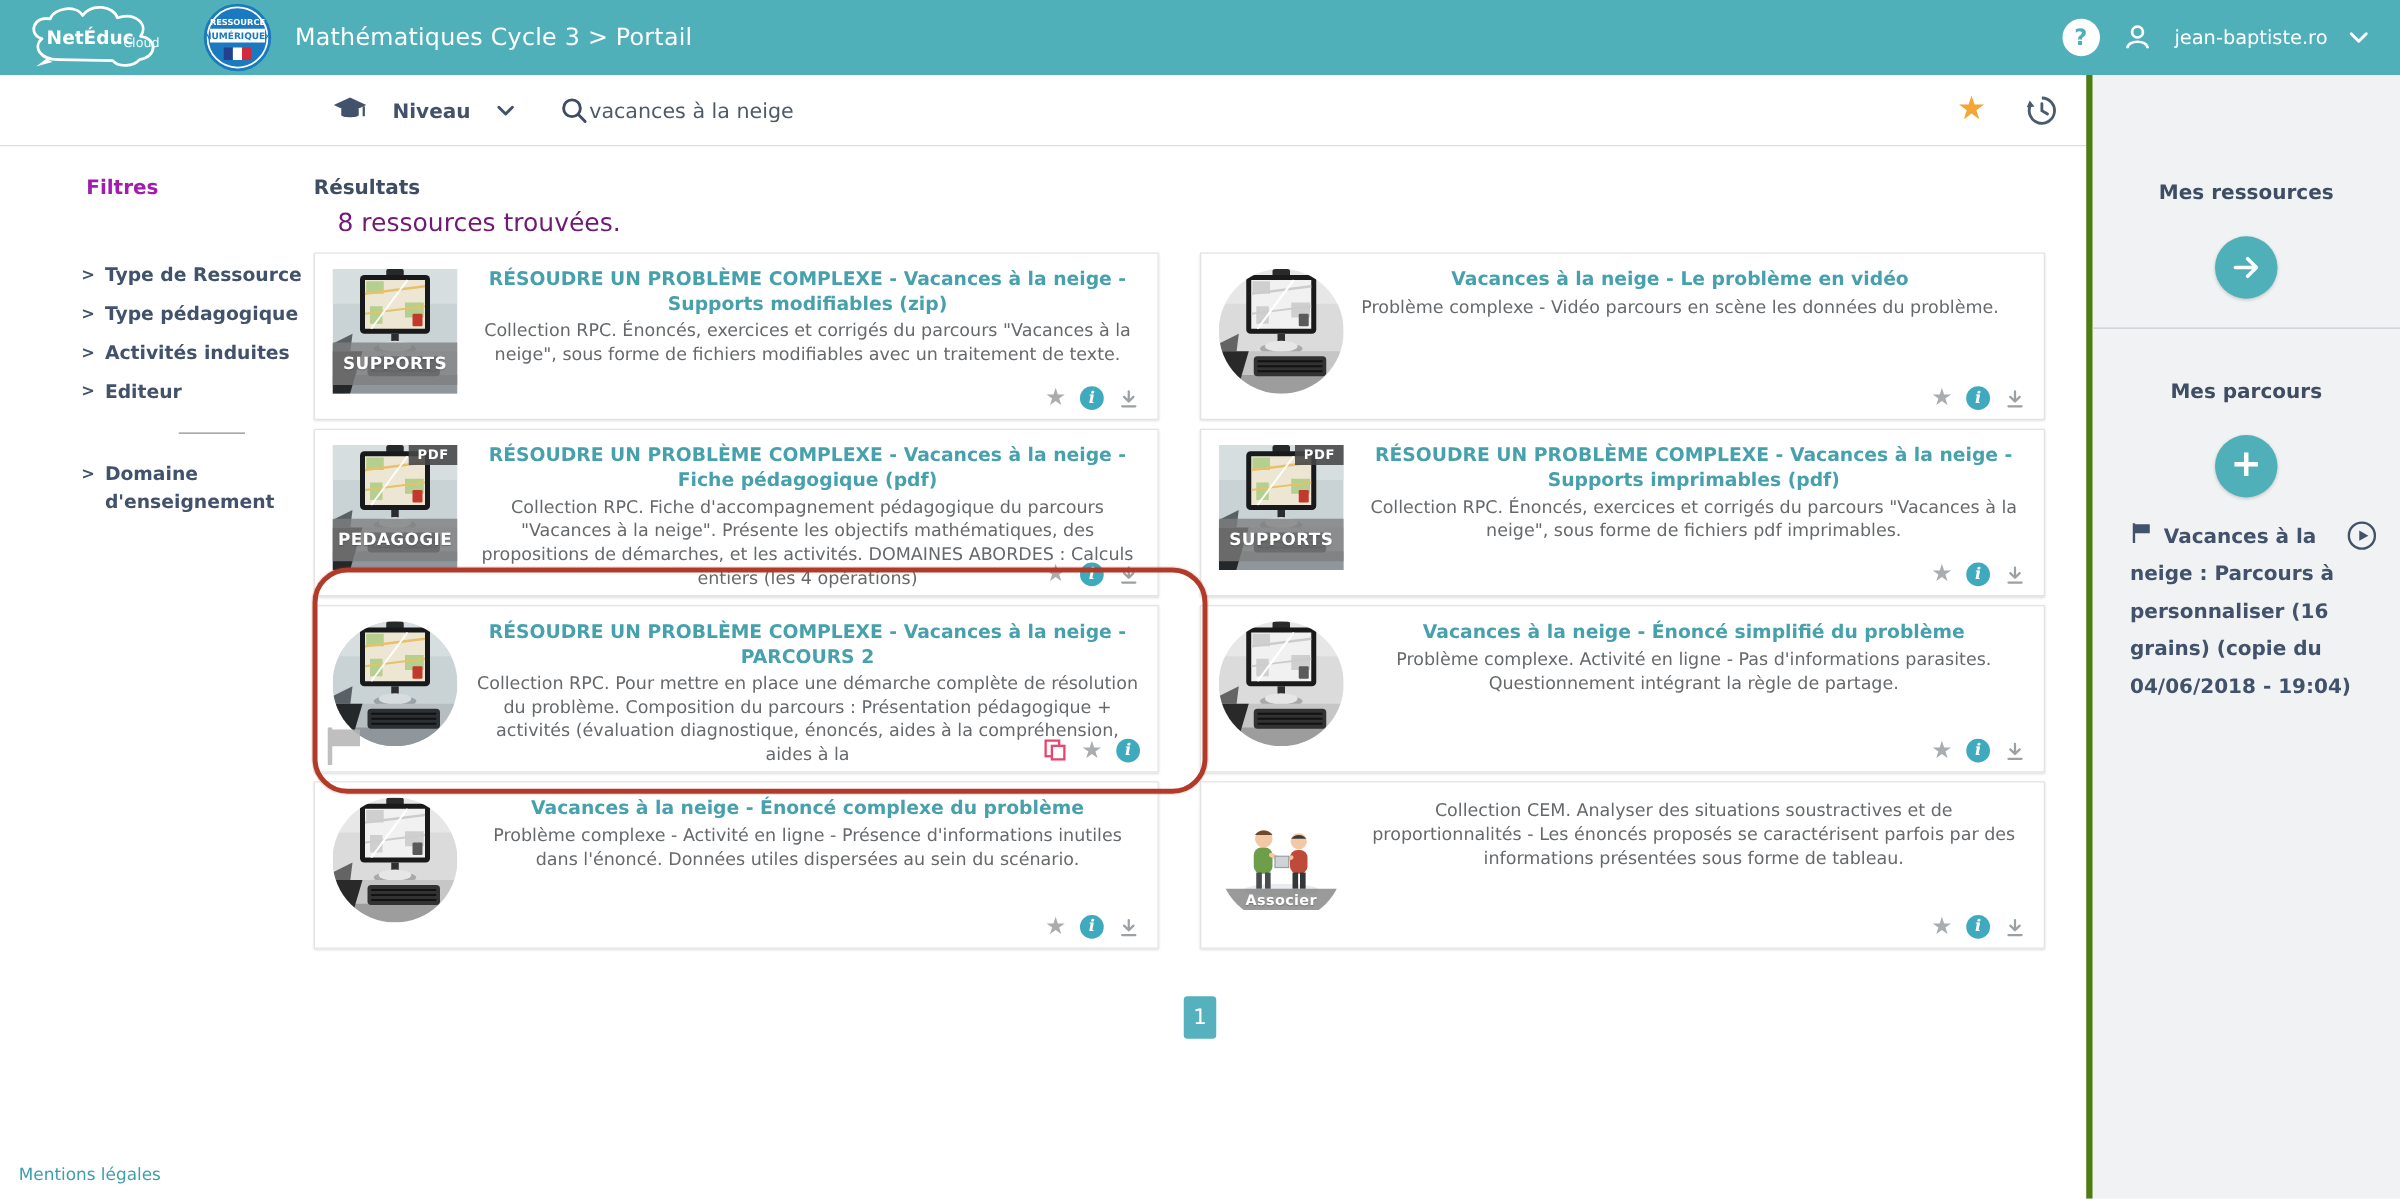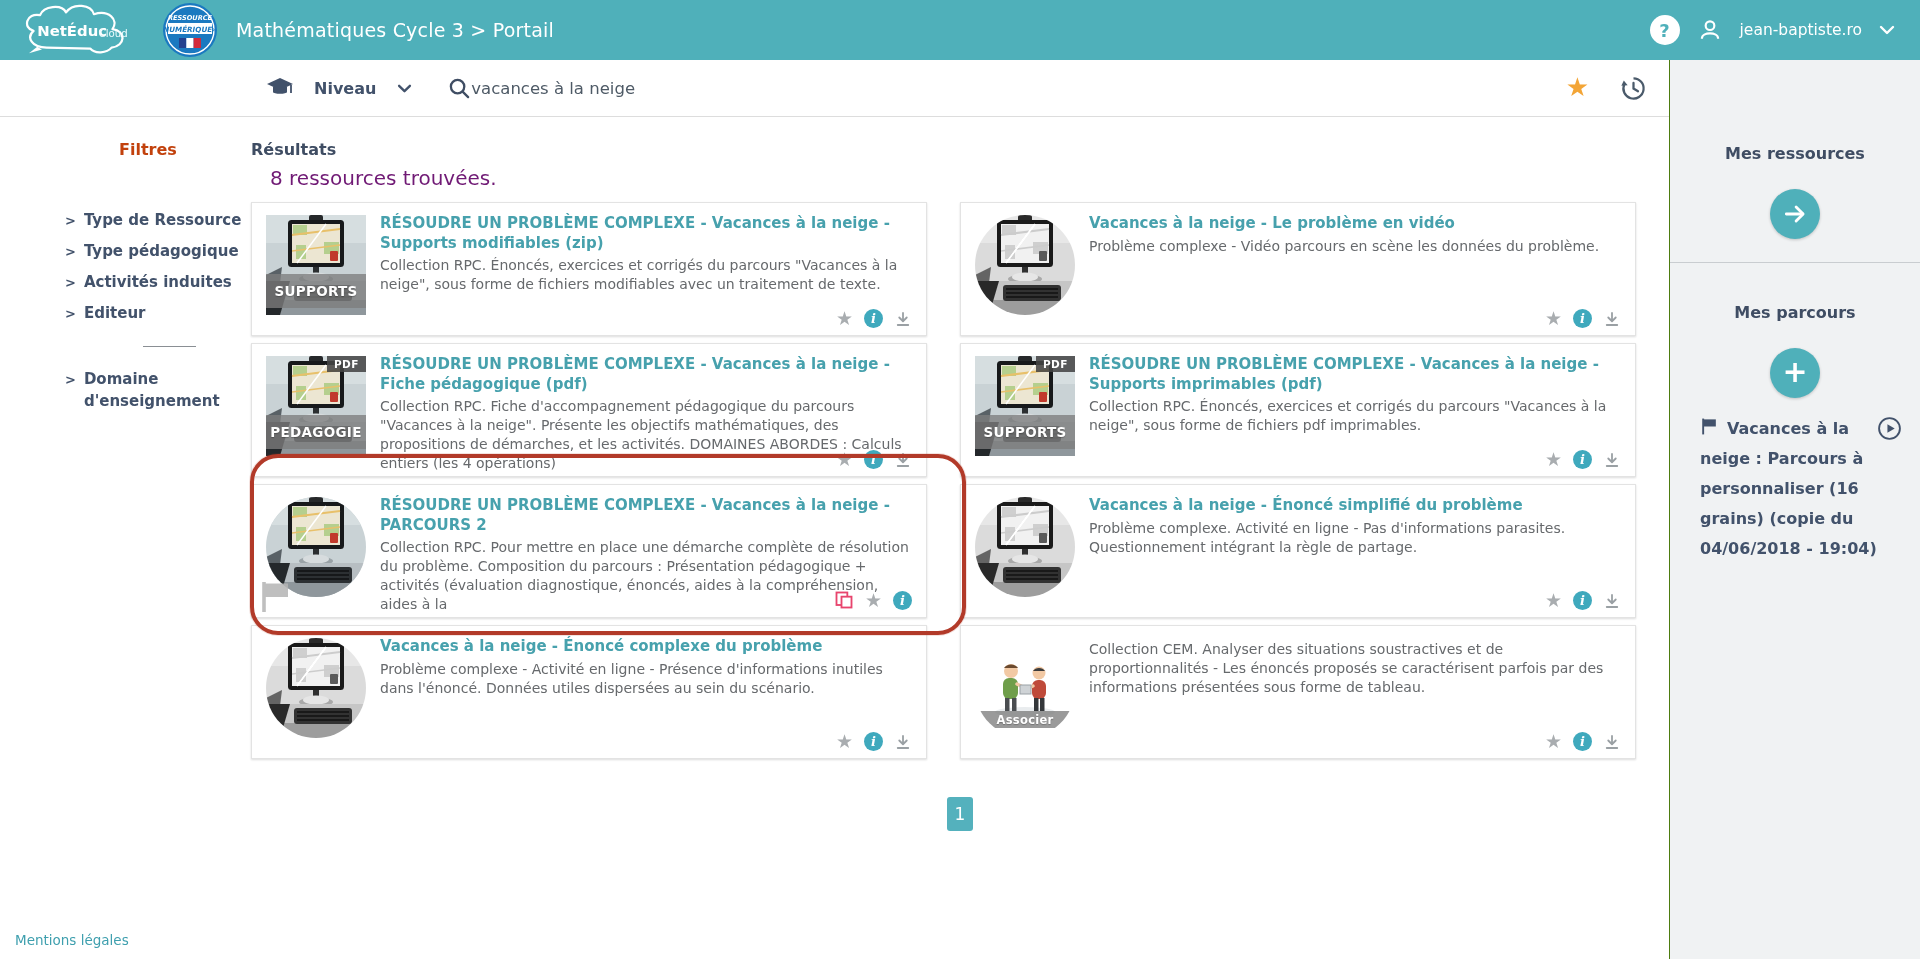--- a/index.html
+++ b/index.html
@@ -2,21 +2,21 @@
 <html lang="fr"><head>
 <meta charset="utf-8">
 <style>
   * { margin:0; padding:0; box-sizing:border-box; }
   html,body { width:1920px; height:959px; overflow:hidden;
     font-family:"DejaVu Sans","Liberation Sans",sans-serif; background:#fff; }
 
   
   .header { height:60px; background:#4fb0ba; display:flex; align-items:center; position:relative; }
   .logo-wrap { margin-left:12px; width:136px; height:52px; flex:none; }
-  .round-badge { margin-left:14px; width:56px; height:56px; flex:none;font-style:italic; }
+  .round-badge { margin-left:14px; width:56px; height:56px; flex:none; }
   .app-title { color:#fff; font-size:19px; font-weight:500; margin-left:18px; letter-spacing:.2px; }
   .header-right { position:absolute; right:25px; top:0; height:60px; display:flex; align-items:center; gap:17px; }
   .help-circle { width:30px; height:30px; border-radius:50%; background:#fff; color:#4fb0ba;
     font-weight:bold; font-size:18px; display:flex; align-items:center; justify-content:center; cursor:pointer; }
   .username { color:#fff; font-size:15.5px; }
 
   
   .page-row { display:flex; height:899px; }
   .main { flex:1; position:relative; background:#fff; }
 
@@ -26,21 +26,21 @@
   .niveau-label { font-size:16px; font-weight:bold; color:#42526b; }
   .search-group { display:flex; align-items:center; gap:0; margin-left:36px; flex:1; }
   .search-input { border:none; outline:none; font-size:16.5px; color:#4e5a66; width:600px;
     font-family:"DejaVu Sans","Liberation Sans",sans-serif; background:transparent; }
   .fav-star { position:absolute; right:80px; top:14px; font-size:26px; color:#f3a536; line-height:1; cursor:pointer; }
   .history-btn { position:absolute; right:22px; top:15px; cursor:pointer; }
 
   
   .content { display:flex; }
   .filters-col { width:251px; flex:none; }
-  .filters-title { font-size:16px; font-weight:bold; color:#c2410c; margin:23px 0 0 119px; }
+  .filters-title { font-size:16px; font-weight:bold; color:#a21caf; margin:23px 0 0 69px; }
   .filter-list { margin-top:52px; }
   .filter-item { display:flex; align-items:center; gap:8px; margin:0 0 13px 65px;
     font-size:15px; font-weight:bold; color:#42526b; cursor:pointer; }
   .filter-chevron { font-size:13px; font-weight:600; color:#42526b; }
   .filter-divider { width:53px; border-top:1px solid #8a8f94; margin:24px 0 22px 143px; }
   .filter-item.wrap { width:175px; line-height:1.45; align-items:flex-start; }
   .filter-item.wrap .filter-chevron { margin-top:2px; }
 
   .results-col { flex:1; position:relative; }
   .results-title { font-size:16px; font-weight:bold; color:#3f4d63; margin-top:23px; }
@@ -53,42 +53,42 @@
   .thumb.circle { border-radius:50%; }
   .thumb.gray svg.thumb-img { filter:grayscale(100%) brightness(1.05); }
   svg.thumb-img { width:100%; height:100%; display:block; }
   .badge-top { position:absolute; top:0; right:0; background:rgba(70,70,70,.88); color:#fff;
     font-size:10.5px; font-weight:bold; padding:2px 7px; letter-spacing:.5px; }
   .badge-bottom { position:absolute; left:0; right:0; bottom:7px; height:34px; background:rgba(125,125,125,.78);
     color:#fff; font-weight:bold; font-size:13.5px; display:flex; align-items:center; justify-content:center;
     letter-spacing:.3px; text-shadow:0 1px 1px rgba(0,0,0,.25); }
   .badge-bottom.small { font-size:11.5px; height:17px; bottom:10px; }
   .thumb-flag-overlay { position:absolute; left:6px; bottom:2px; opacity:.85; }
-  .card-body { padding-top:2px; min-width:0; }
+  .card-body { padding-top:2px; min-width:0;text-align:center; }
   .card-title { font-size:15px; font-weight:bold; color:#47a1ad; line-height:1.3; cursor:pointer; }
   .card-desc { font-size:14px; color:#66696c; line-height:1.36; margin-top:3px; max-height:78px; overflow:hidden; }
   .card-icons { position:absolute; right:14px; bottom:7px; display:flex; align-items:center; gap:11px; }
   .icon-star { color:#a9adb0; font-size:19px; line-height:1; cursor:pointer; }
   .icon-info { width:19px; height:19px; border-radius:50%; background:#3fa9bd; color:#fff;
     font-family:"DejaVu Serif","Liberation Serif",serif; font-style:italic; font-weight:bold; font-size:13px;
     display:flex; align-items:center; justify-content:center; cursor:pointer; }
   .icon-dl, .icon-copy { cursor:pointer; display:block; }
 
   .highlight-ring { position:absolute; left:250px; top:394px; width:716px; height:181px;
     border:4px solid #b23a29; border-radius:28px; pointer-events:none; z-index:6;
     box-shadow:0 0 0 1px rgba(178,58,41,.15); }
 
   .pagination { display:flex; justify-content:center; margin-top:38px; }
   .page-btn { width:26px; height:34px; background:#54b1bd; border-radius:3px; color:#fff;
     font-size:17px; display:flex; align-items:center; justify-content:center; cursor:pointer; }
 
   .legal-link { position:absolute; left:15px; bottom:11px; color:#3e9fae; font-size:13.5px; cursor:pointer; }
 
   
-  .sidebar { width:251px; flex:none; background:#f0f2f3; border-left:1px solid #4d7c0f; position:relative; }
+  .sidebar { width:251px; flex:none; background:#f0f2f3; border-left:5px solid #4d7c0f; position:relative; }
   .sb-title { text-align:center; font-size:16px; font-weight:bold; color:#3f4d63; }
   .sb-title.first { padding-top:84px; }
   .sb-circle-btn { width:50px; height:50px; border-radius:50%; background:#4fb0ba; margin:26px auto 0;
     display:flex; align-items:center; justify-content:center; cursor:pointer; box-shadow:0 1px 3px rgba(0,0,0,.2); }
   .sb-divider { border-top:1px solid #c9cdd0; margin-top:23px; }
   .sb-title.second { padding-top:40px; }
   .plus-glyph { color:#fff; font-size:30px; font-weight:bold; line-height:1; margin-top:-3px; }
   .parcours-item { position:relative; margin-top:16px; padding:0 31px 0 30px;
     font-size:16px; font-weight:600; color:#42526b; line-height:30px; cursor:pointer; }
   .parcours-flag { margin-right:8px; vertical-align:-2px; }

